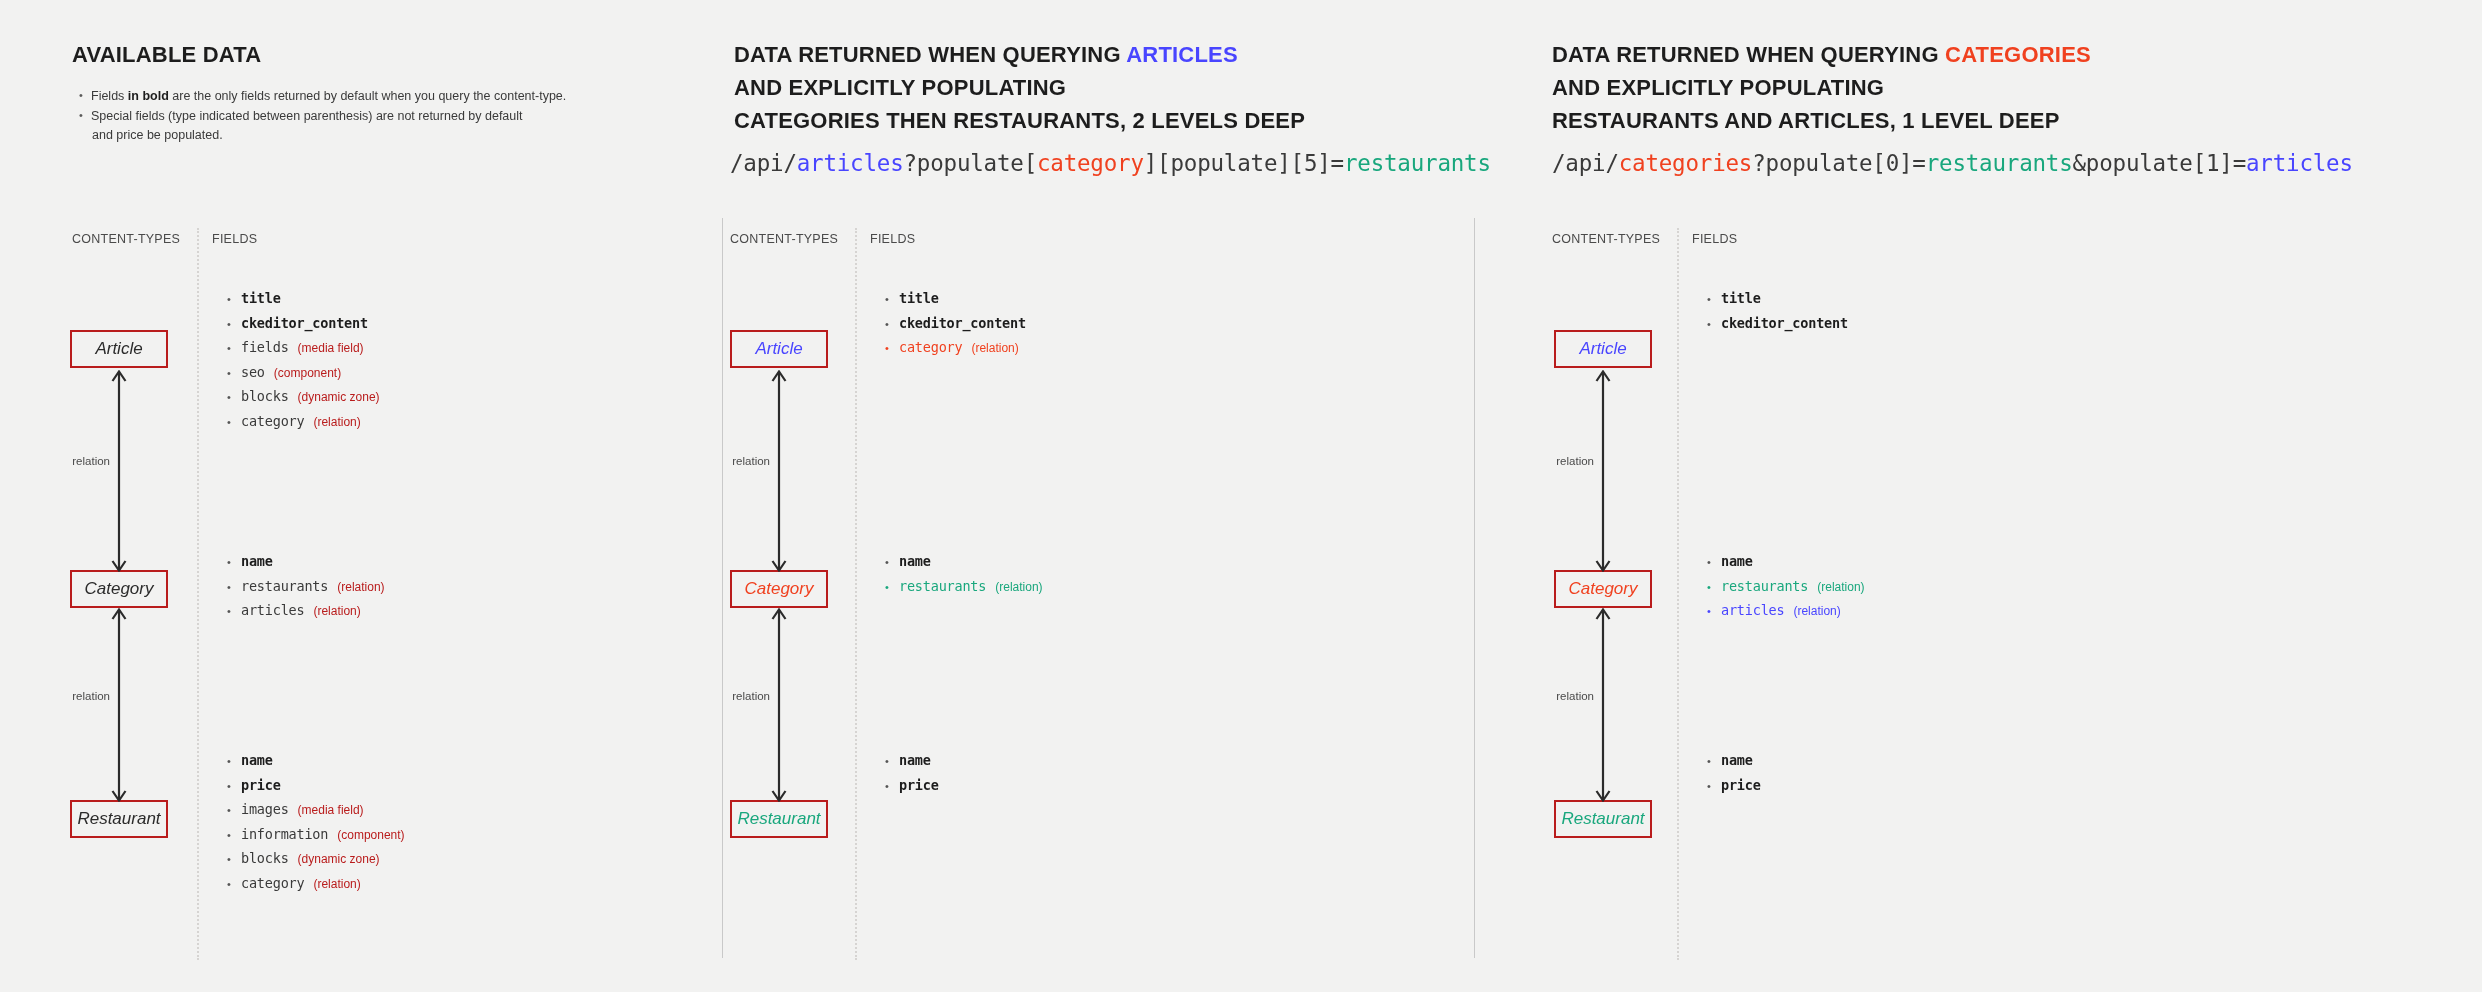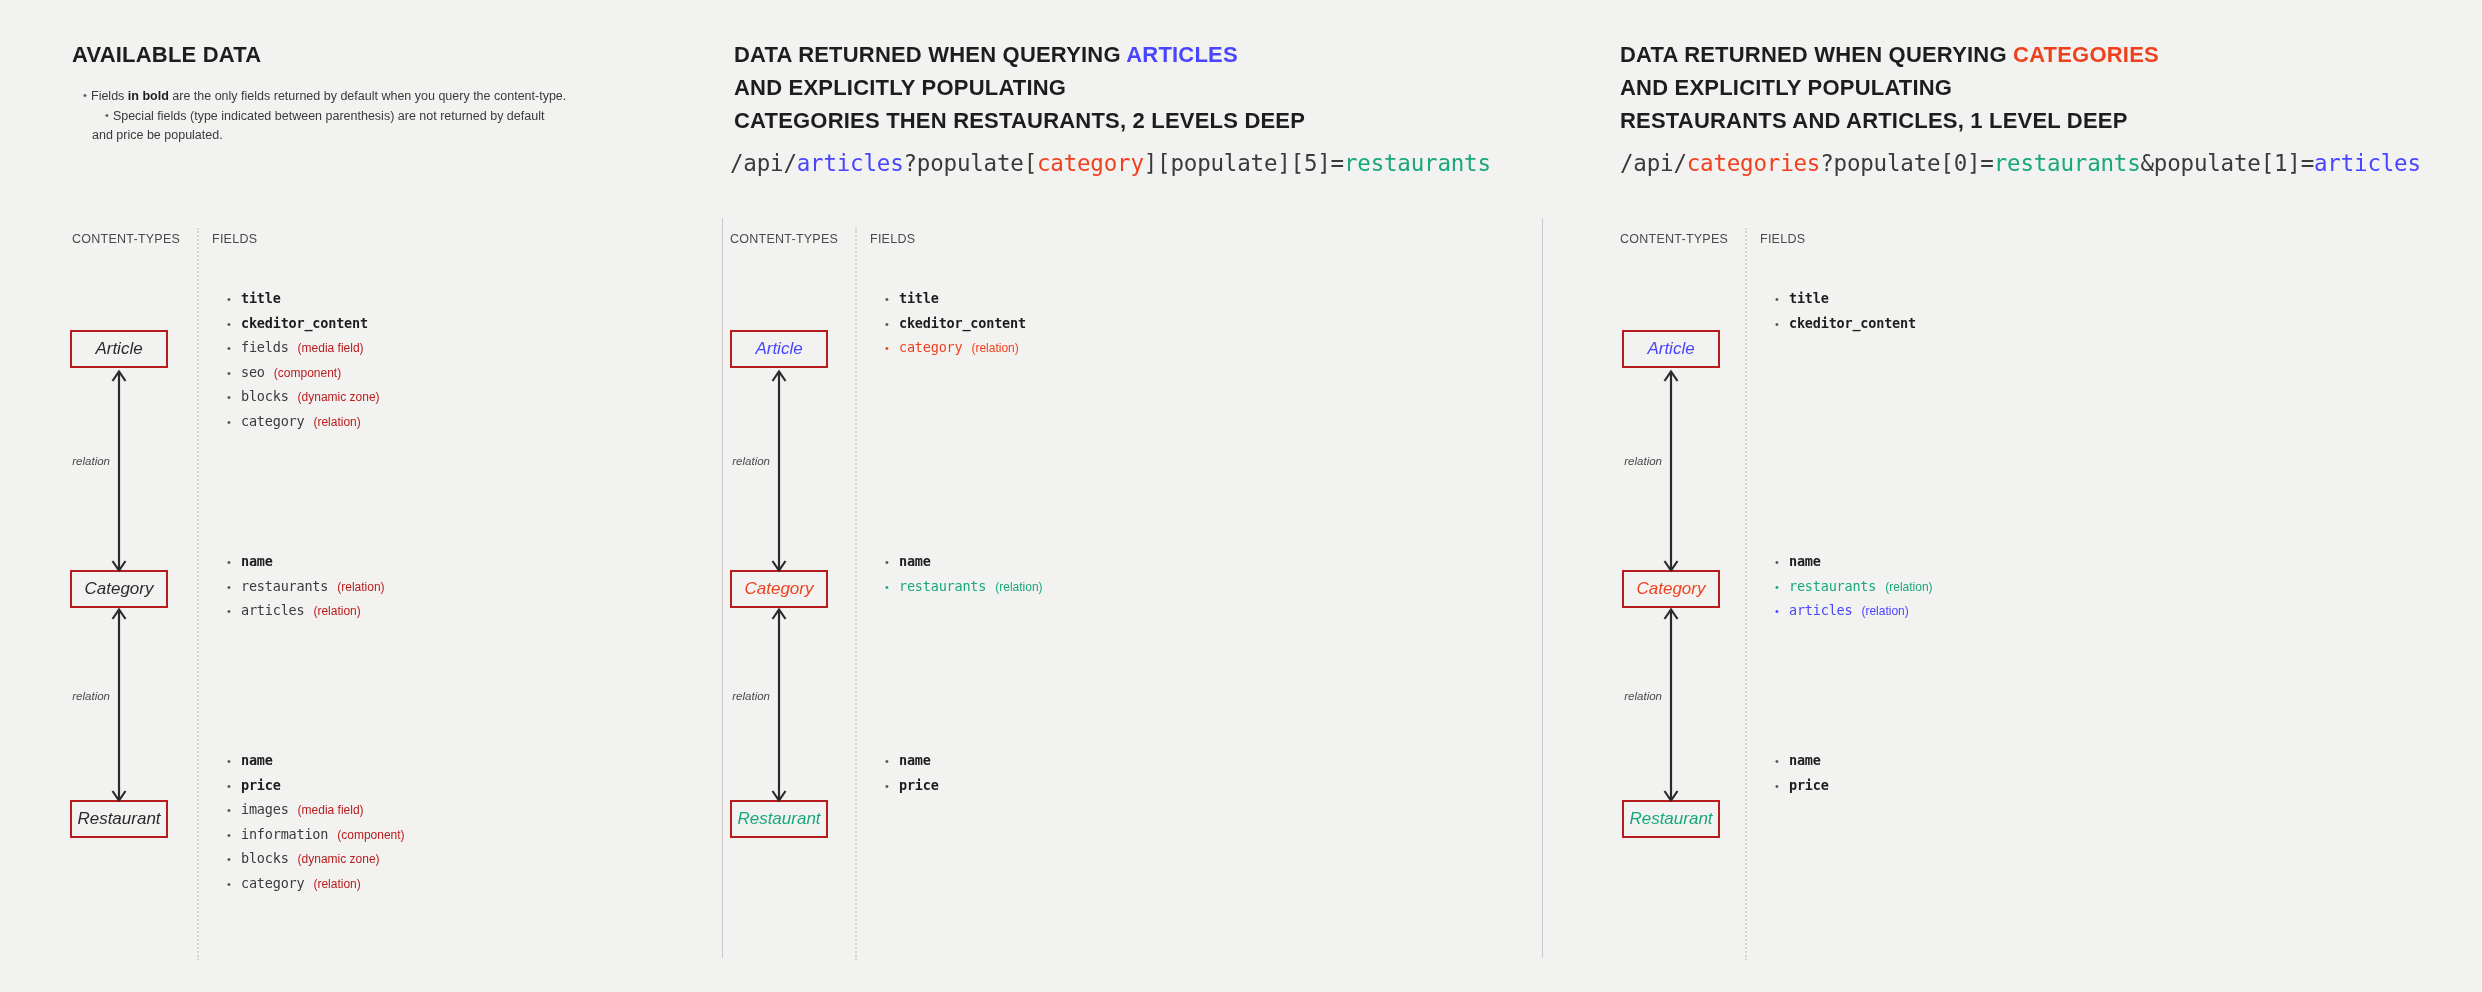--- a/index.html
+++ b/index.html
@@ -52,21 +52,21 @@
   }
   .heading .hl-blue  { color: #4945ff; }
   .heading .hl-red   { color: #f0411f; }
 
   .bullets {
     position: absolute;
     font-size: 12.5px;
     line-height: 18px;
     color: #3a3a3a;
   }
-  .bullets li { margin: 0 0 1px 0; text-align: center; }
+  .bullets li { margin: 0 0 1px 0; }
   .bullets ul {
     margin: 0;
     padding-left: 16px;
     list-style: none;
   }
   .bullets li::before {
     content: "\2022";
     color: #5a5a5a;
     display: inline-block;
     width: 12px;
@@ -131,21 +131,20 @@
     position: absolute;
     width: 22px;
   }
   .relation-arrow svg { display: block; }
   .relation-label {
     position: absolute;
     font-size: 11.5px;
     color: #4a4a4a;
     white-space: nowrap;
     text-align: right;
-    font-style: italic;
   }
 
   
   .field-group { position: absolute; }
   .field-row {
     display: flex;
     align-items: baseline;
     height: 15.5px;
     margin-bottom: 9px;
     white-space: nowrap;
@@ -350,21 +349,21 @@
         <div class="field-row is-bold ">
           <span class="field-bullet">•</span>
           <span class="field-name">name</span>
         </div>
         <div class="field-row is-bold ">
           <span class="field-bullet">•</span>
           <span class="field-name">price</span>
         </div>
       </div>
     </div>
-    <div class="panel" id="panel-3" style="left: 1542px; width: 940px;">
+    <div class="panel" id="panel-3" style="left: 1474px; width: 940px;">
       <div class="panel-divider"></div>
       <div class="heading" style="left: 78px; top: 38px;">
         <div><span>DATA RETURNED WHEN QUERYING </span><span class="hl-red">CATEGORIES</span></div>
         <div><span>AND EXPLICITLY POPULATING</span></div>
         <div><span>RESTAURANTS AND ARTICLES, 1 LEVEL DEEP</span></div>
       </div>
       <div class="endpoint" style="left: 78px; top: 150px;"><span>/api/</span><span class="c-red">categories</span><span>?populate[0]=</span><span class="c-green">restaurants</span><span>&amp;populate[1]=</span><span class="c-blue">articles</span></div>
       <div class="col-caption" style="left: 78px; top: 232px;">CONTENT-TYPES</div>
       <div class="col-caption" style="left: 218px; top: 232px;">FIELDS</div>
       <div class="dotted-sep" style="left: 203px;"></div>

